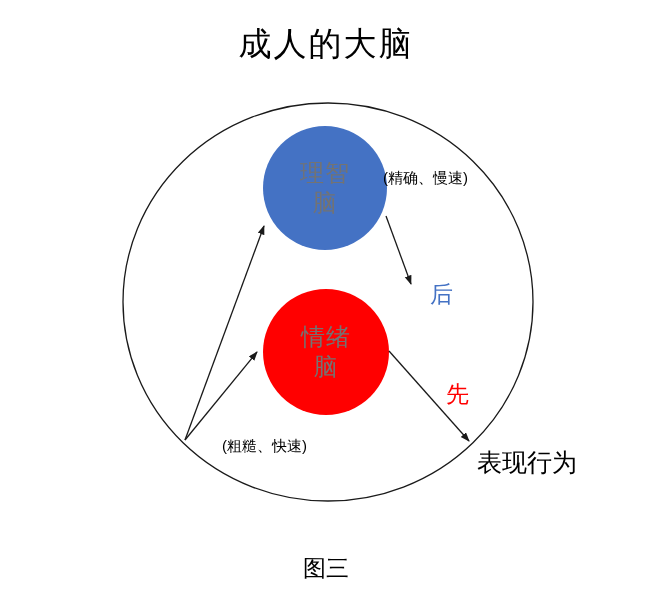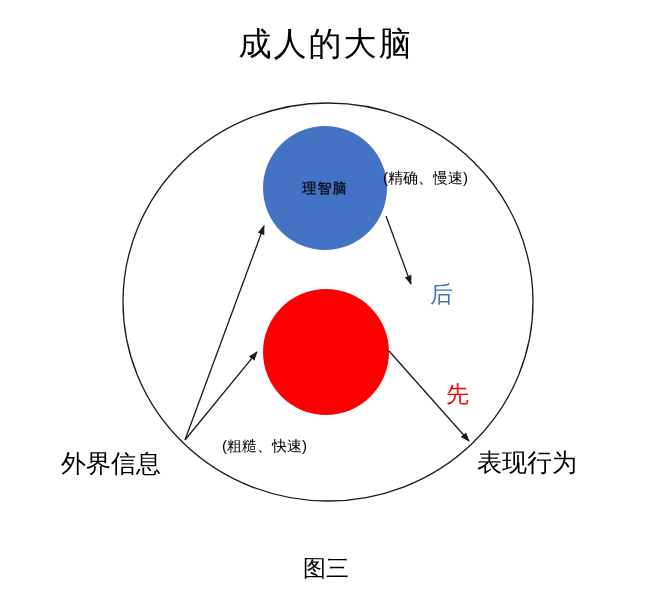--- a/index.html
+++ b/index.html
@@ -31,23 +31,23 @@
   .diagram-svg {
     position: absolute;
     left: 0;
     top: 0;
   }
   .node-label {
     position: absolute;
     display: flex;
     align-items: center;
     justify-content: center;
-    color: #0f172a;
-    font-size: 14px;
-    font-weight: 700;
+    color: #737373;
+    font-size: 24px;
+    font-weight: 400;
     pointer-events: none;
   }
   .node-label span {
     display: block;
     width: 50px;
     text-align: center;
     word-break: break-all;
     line-height: 30px;
     letter-spacing: 1px;
   }
@@ -103,25 +103,27 @@
 
     <line x1="185" y1="440" x2="264" y2="226" stroke="#1a1a1a" stroke-width="1.3" marker-end="url(#arrowhead)"></line>
     <line x1="185" y1="440" x2="257" y2="352" stroke="#1a1a1a" stroke-width="1.3" marker-end="url(#arrowhead)"></line>
     <line x1="386" y1="216" x2="411" y2="284" stroke="#1a1a1a" stroke-width="1.3" marker-end="url(#arrowhead)"></line>
     <line x1="389" y1="351" x2="469" y2="441" stroke="#1a1a1a" stroke-width="1.3" marker-end="url(#arrowhead)"></line>
   </svg>
 
   <div class="node-label" style="left:263px; top:126px; width:124px; height:124px;">
     <span>理智脑</span>
   </div>
+  <div class="node-label" style="left:263px; top:289px; width:126px; height:126px;">
+    <span>情绪脑</span>
+  </div>
 
   <div class="note" style="left:222px; top:437px;">(粗糙、快速)</div>
   <div class="note" style="left:383px; top:169px;">(精确、慢速)</div>
 
   <div class="order-label order-later" style="left:430px; top:279px;">后</div>
   <div class="order-label order-first" style="left:446px; top:379px;">先</div>
 
-  <div class="side-label" style="left:61px; top:447px;">外界信息</div>
   <div class="side-label" style="left:477px; top:446px;">表现行为</div>
 
   <div class="caption">图三</div>
 
 </div>
 
 </body></html>

